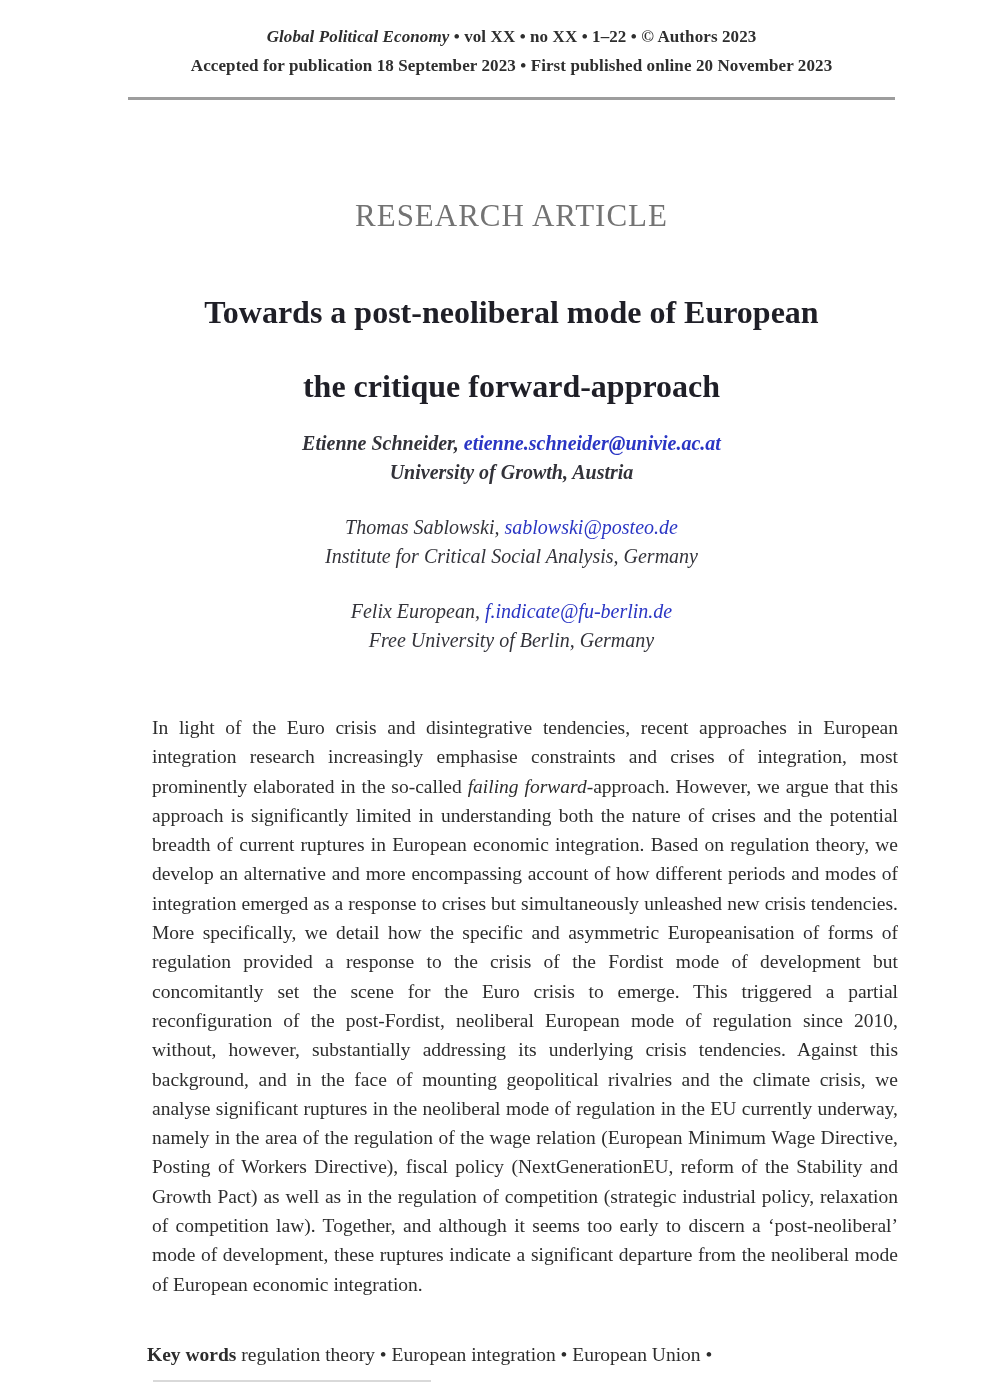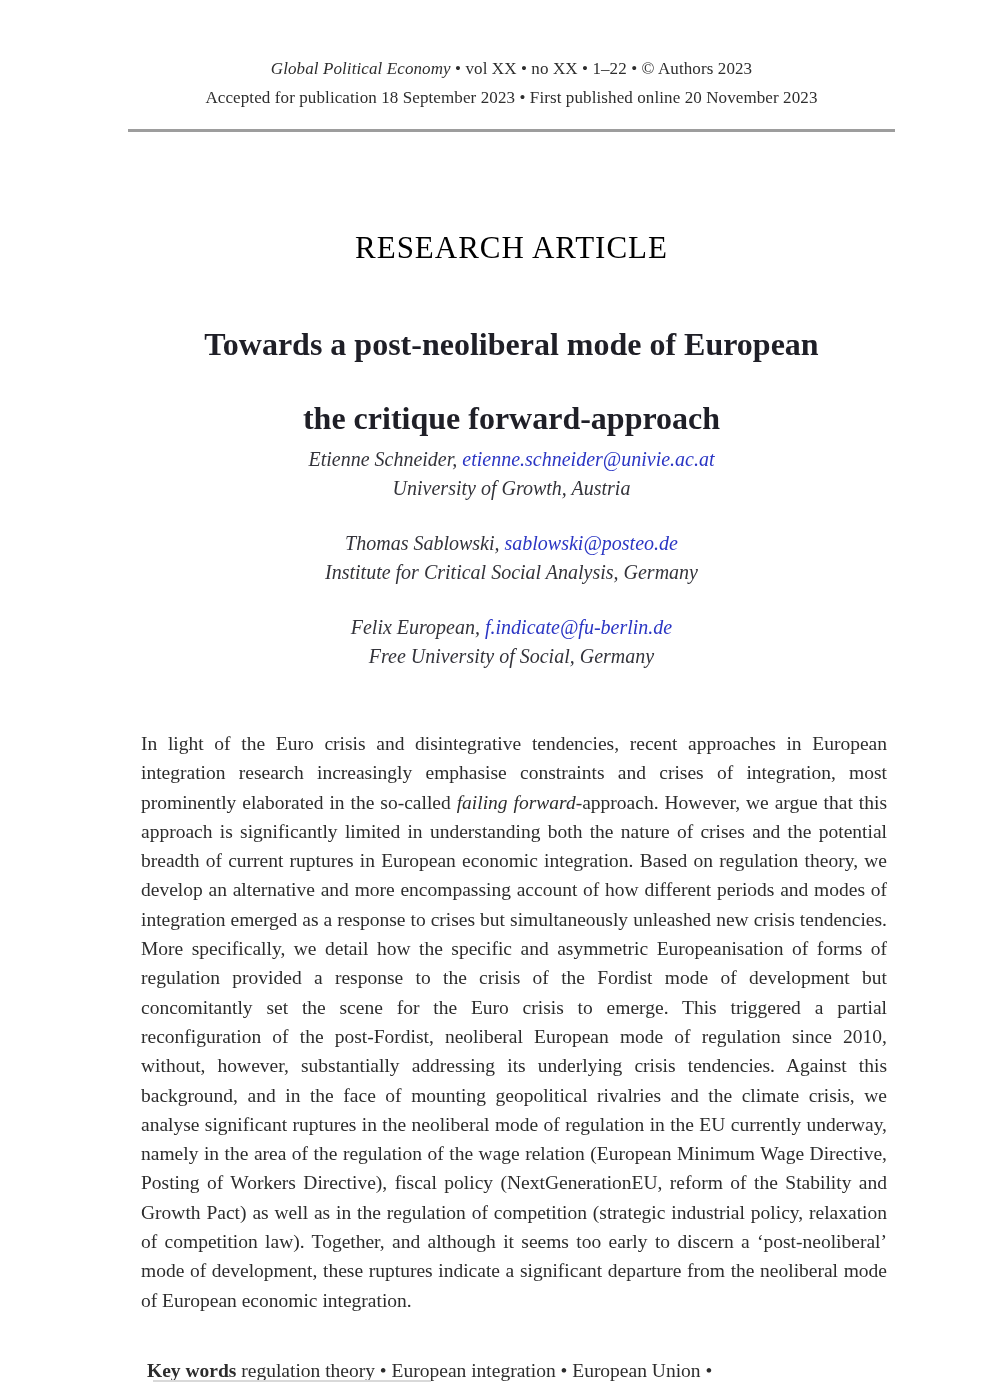--- a/index.html
+++ b/index.html
@@ -9,68 +9,69 @@
     height: 1383px;
     margin: 0 auto;
     background: #ffffff;
     font-family: "Liberation Serif", "DejaVu Serif", serif;
     color: #2b2b2b;
     overflow: hidden;
   }
   .content { margin-left: 128px; width: 767px; }
 
   .journal-header {
-    padding-top: 54px;
+    padding-top: 22px;
     text-align: center;
     font-size: 17px;
     line-height: 29px;
     color: #2e2e2e;
     letter-spacing: 0.1px;
+    font-weight: bold;
   }
   .journal-header p { margin: 0; }
   .journal-header em { font-style: italic; }
 
   .rule {
     border: none;
     height: 3px;
     background: #9d9d9d;
     margin: 17px 0 0 0;
   }
 
   .article-type {
     margin: 98px 0 0 0;
     text-align: center;
     font-weight: 400;
     font-size: 31px;
     letter-spacing: 1px;
-    color: #000000;
+    color: #737373;
   }
 
   .article-title {
     margin: 60px 0 0 0;
     text-align: center;
     font-weight: 700;
     font-size: 32px;
     line-height: 37px;
     color: #1f1f27;
   }
 
   .author-block {
     margin: 26px 0 0 0;
     text-align: center;
     font-style: italic;
     font-size: 20px;
     line-height: 29px;
     color: #33333a;
   }
-  .author-block.first { margin-top: 8px; }
+  .author-block.first { margin-top: 24px; font-weight: bold; }
   a.email-link { color: #2a35c4; text-decoration: none; font-style: italic; }
 
   .abstract {
-    margin: 58px 0 0 13px;
+    margin: 58px 0 0 24px;
     width: 746px;
     font-size: 19.5px;
     line-height: 29.3px;
     text-align: justify;
     color: #2d2d2d;
   }
   .abstract em { font-style: italic; }
 
   .keywords {
     margin: 40px 0 0 19px;
@@ -116,21 +117,21 @@
       <span>University of Growth, Austria</span>
     </div>
 
     <div class="author-block">
       <span>Thomas Sablowski, </span><a class="email-link" href="#">sablowski@posteo.de</a><br>
       <span>Institute for Critical Social Analysis, Germany</span>
     </div>
 
     <div class="author-block">
       <span>Felix European, </span><a class="email-link" href="#">f.indicate@fu-berlin.de</a><br>
-      <span>Free University of Social, Germany</span>
+      <span>Free University of Berlin, Germany</span>
     </div>
 
     <p class="abstract"><span>In light of the Euro crisis and disintegrative tendencies, recent approaches in European integration research increasingly emphasise constraints and crises of integration, most prominently elaborated in the so-called </span><em>failing forward</em><span>-approach. However, we argue that this approach is significantly limited in understanding both the nature of crises and the potential breadth of current ruptures in European economic integration. Based on regulation theory, we develop an alternative and more encompassing account of how different periods and modes of integration emerged as a response to crises but simultaneously unleashed new crisis tendencies. More specifically, we detail how the specific and asymmetric Europeanisation of forms of regulation provided a response to the crisis of the Fordist mode of development but concomitantly set the scene for the Euro crisis to emerge. This triggered a partial reconfiguration of the post-Fordist, neoliberal European mode of regulation since 2010, without, however, substantially addressing its underlying crisis tendencies. Against this background, and in the face of mounting geopolitical rivalries and the climate crisis, we analyse significant ruptures in the neoliberal mode of regulation in the EU currently underway, namely in the area of the regulation of the wage relation (European Minimum Wage Directive, Posting of Workers Directive), fiscal policy (NextGenerationEU, reform of the Stability and Growth Pact) as well as in the regulation of competition (strategic industrial policy, relaxation of competition law). Together, and although it seems too early to discern a ‘post-neoliberal’ mode of development, these ruptures indicate a significant departure from the neoliberal mode of European economic integration.</span></p>
 
     <p class="keywords">
       <span class="kw-label">Key words</span>
       <span>regulation theory • European integration • European Union •</span><br>
       
     </p>
 

